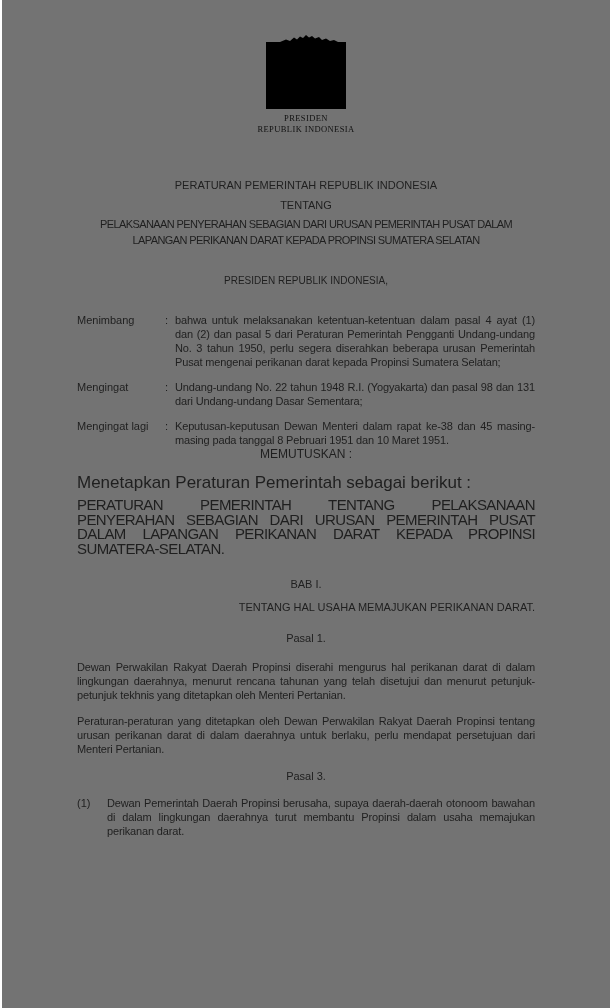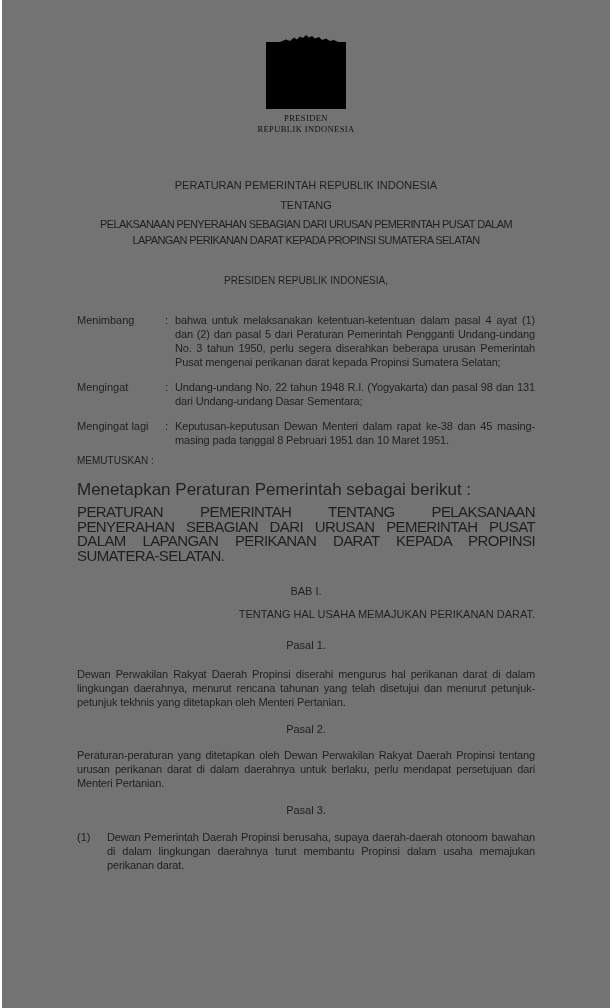--- a/index.html
+++ b/index.html
@@ -35,21 +35,21 @@
   .opening { text-align:center; font-size:10px; line-height:15px; margin-top:25px; }
 
   
   .preamble { margin-top:25px; font-size:11px; line-height:14px; }
   .preamble-row { display:grid; grid-template-columns:88px 10px 1fr; margin-bottom:11px; }
   .preamble-row:last-child { margin-bottom:0; }
   .preamble-label { white-space:nowrap; }
   .preamble-colon { text-align:left; }
   .preamble-text { text-align:justify; letter-spacing:-0.15px; }
 
-  .memutuskan { text-align:left; font-size:10px; line-height:14px; margin-top:7px; }
+  .memutuskan { text-align:center; font-size:12px; line-height:14px; }
   .menetapkan { font-size:17px; line-height:14px; margin-top:15px; }
   .decree-title { font-size:15px; line-height:14.5px; margin-top:8px; text-align:justify; letter-spacing:-0.6px; }
 
   
   .bab-heading { text-align:center; font-size:11px; line-height:14px; margin-top:21px; }
   .bab-subheading { text-align:right; font-size:11px; line-height:14px; margin-top:9px; }
   .pasal-heading { text-align:center; font-size:11px; line-height:14px; }
   .pasal-1 { margin-top:17px; }
   .pasal-2 { margin-top:13px; }
   .pasal-3 { margin-top:13px; }
@@ -110,21 +110,20 @@
     <div class="menetapkan">Menetapkan Peraturan Pemerintah sebagai berikut :</div>
 
     <div class="decree-title">PERATURAN PEMERINTAH TENTANG PELAKSANAAN PENYERAHAN SEBAGIAN DARI URUSAN PEMERINTAH PUSAT DALAM LAPANGAN PERIKANAN DARAT KEPADA PROPINSI SUMATERA-SELATAN.</div>
 
     <div class="bab-heading">BAB I.</div>
     <div class="bab-subheading">TENTANG HAL USAHA MEMAJUKAN PERIKANAN DARAT.</div>
 
     <div class="pasal-heading pasal-1">Pasal 1.</div>
     <div class="body-par par-1">Dewan Perwakilan Rakyat Daerah Propinsi diserahi mengurus hal perikanan darat di dalam lingkungan daerahnya, menurut rencana tahunan yang telah disetujui dan menurut petunjuk-petunjuk tekhnis yang ditetapkan oleh Menteri Pertanian.</div>
 
-    <div class="pasal-heading pasal-2">Pasal 2.</div>
     <div class="body-par par-2">Peraturan-peraturan yang ditetapkan oleh Dewan Perwakilan Rakyat Daerah Propinsi tentang urusan perikanan darat di dalam daerahnya untuk berlaku, perlu mendapat persetujuan dari Menteri Pertanian.</div>
 
     <div class="pasal-heading pasal-3">Pasal 3.</div>
     <div class="numbered-par">
       <div class="num">(1)</div>
       <div class="txt">Dewan Pemerintah Daerah Propinsi berusaha, supaya daerah-daerah otonoom bawahan di dalam lingkungan daerahnya turut membantu Propinsi dalam usaha memajukan perikanan darat.</div>
     </div>
 
   </div>
 </div>

